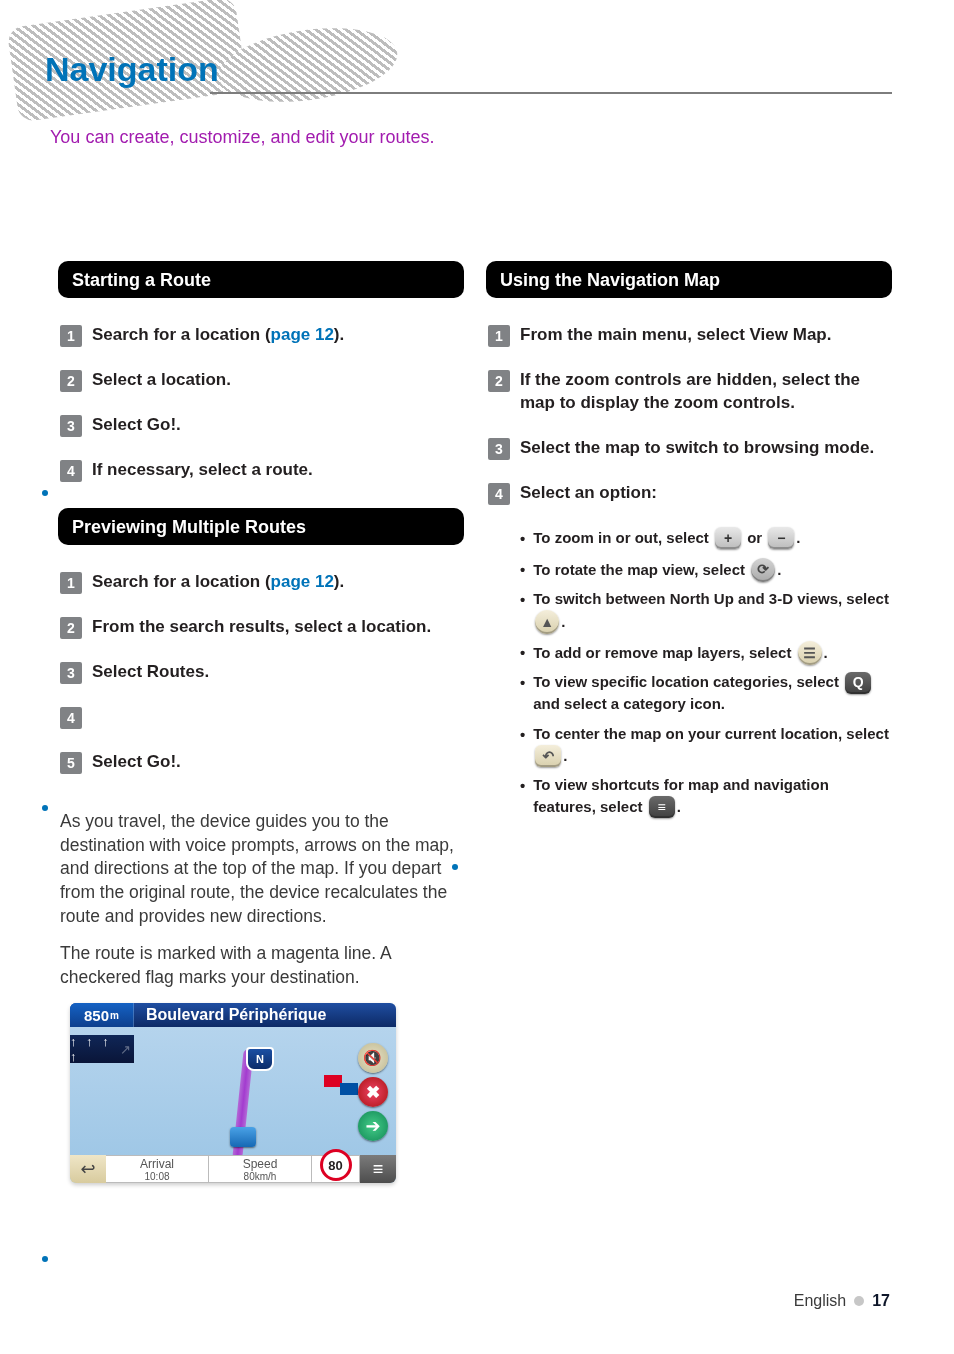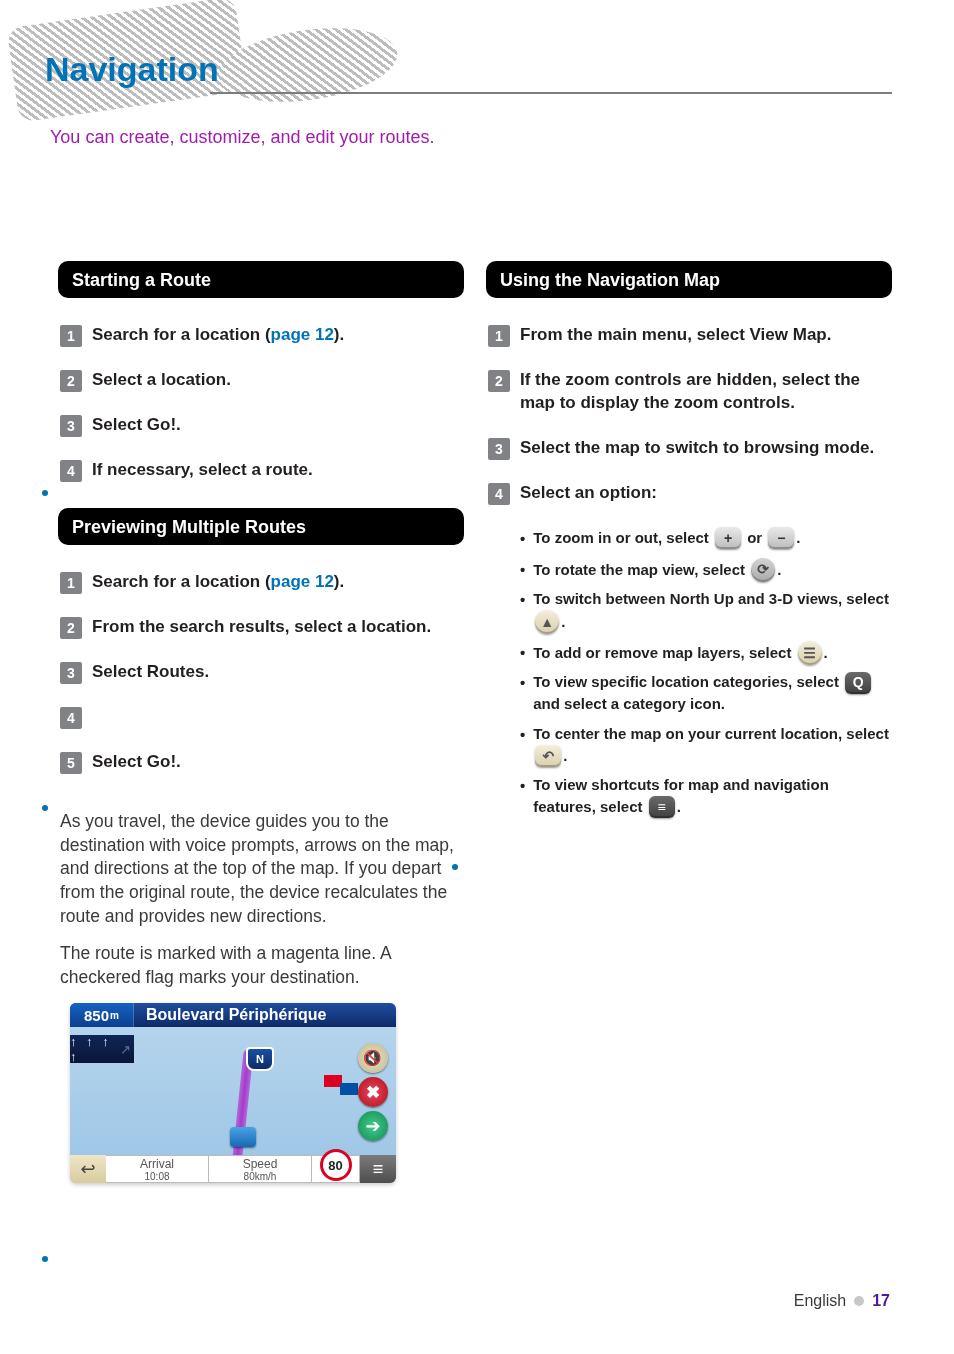--- a/index.html
+++ b/index.html
@@ -138,21 +138,21 @@
     position:absolute; left:254px; top:72px;
     font-size:18px; display:flex; gap:2px;
   }
   .flag-red  { background:#d02; width:18px; height:12px; display:inline-block; }
   .flag-blue { background:#0050a4; width:18px; height:12px; display:inline-block; margin-top:8px; margin-left:-4px; }
   .footer {
     position:absolute; bottom:44px; right:64px;
     font-size:16px; color:#3a3a3a; display:flex; align-items:center; gap:8px;
   }
   .footer .dot { width:10px; height:10px; border-radius:50%; background:#c7c7c7; }
-  .footer .pn { font-weight:700; color:#4c1d95; }
+  .footer .pn { font-weight:700; color:#0f172a; }
 </style>
 </head>
 <body>
 
 <div class="page">
 
   <div class="hatch hatch1"></div>
   <div class="hatch hatch2"></div>
 
   <div class="head-title">Navigation</div>

